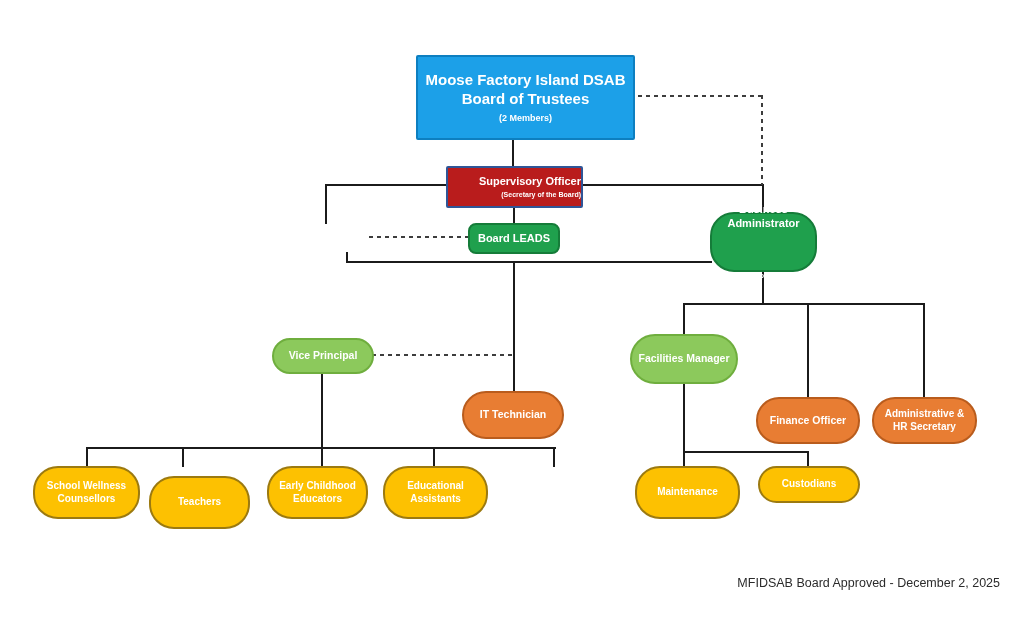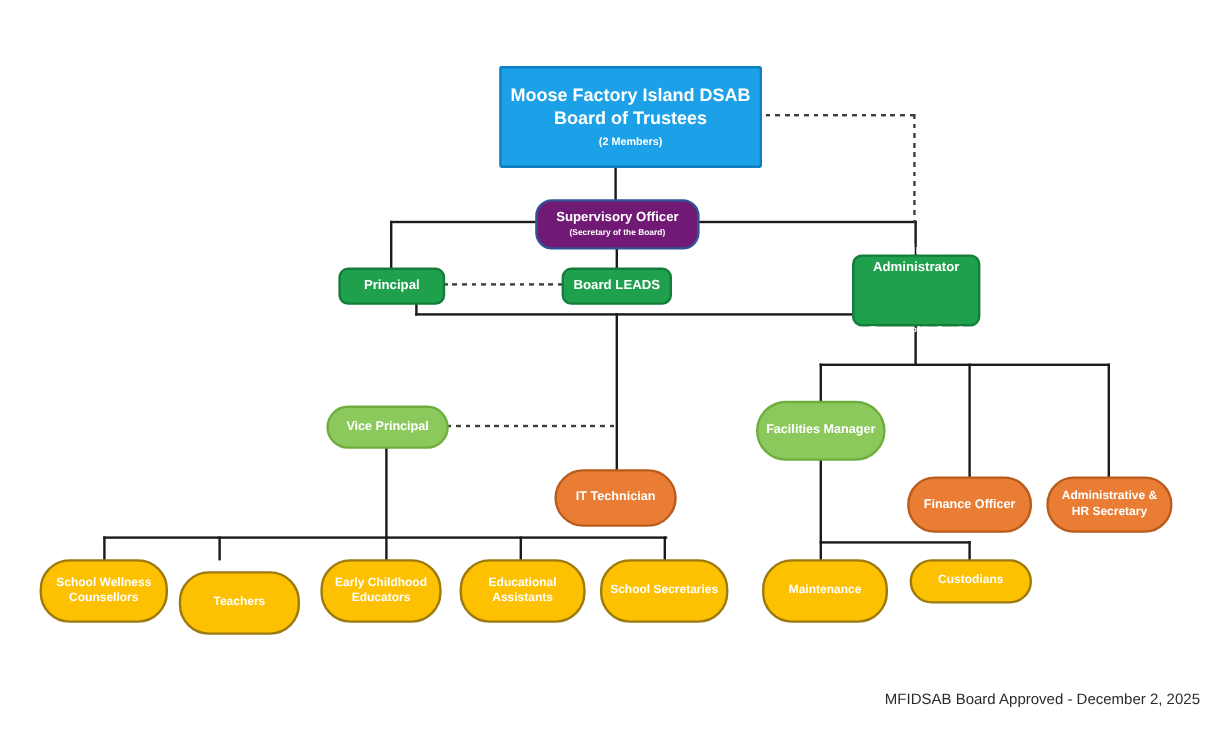--- a/index.html
+++ b/index.html
@@ -16,32 +16,32 @@
   .dash-v{width:2px;background:repeating-linear-gradient(to bottom,#3d3d3d 0 4px,transparent 4px 8px);}
   
   .node{
     position:absolute;z-index:2;box-sizing:border-box;
     display:flex;flex-direction:column;align-items:center;justify-content:center;
     color:#ffffff;font-weight:bold;text-align:center;line-height:1.25;
   }
   .nl{width:100%;}
   .ns{font-size:7px;margin-top:2px;width:100%;}
   .blue   {background:#1ca0e8;border:2px solid #0d7fc0;border-radius:2px;}
-  .mblue  {background:#701a75;border:2px solid #2f5597;border-radius:14px;}
+  .mblue  {background:#b91c1c;border:2px solid #2f5597;border-radius:2px;text-align:right;}
   .green  {background:#1fa04d;border:2px solid #157c39;}
   .lgreen {background:#8cc95c;border:2px solid #6fae3e;}
   .orange {background:#e87d33;border:2px solid #b95c1d;}
   .yellow {background:#fdc101;border:2px solid #9c7a10;}
   
   .n-board{left:404px;top:55px;width:219px;height:85px;font-size:15px;margin-left:12px;}
   .n-board .ns{font-size:9px;margin-top:4px;}
   .n-supervisory{left:446px;top:166px;width:137px;height:42px;font-size:11px;}
   .n-principal{left:282px;top:223px;width:89px;height:31px;font-size:11px;border-radius:8px;}
   .n-boardleads{left:468px;top:223px;width:92px;height:31px;font-size:11px;border-radius:8px;}
-  .n-busadmin{left:710px;top:212px;width:107px;height:60px;font-size:11px;border-radius:8px;gap:40px;}
+  .n-busadmin{left:710px;top:212px;width:107px;height:60px;font-size:11px;border-radius:24px;gap:40px;}
   .n-viceprincipal{left:272px;top:338px;width:102px;height:36px;font-size:10.5px;border-radius:18px;}
   .n-facilities{left:630px;top:334px;width:108px;height:50px;font-size:10.5px;border-radius:25px;}
   .n-ittech{left:462px;top:391px;width:102px;height:48px;font-size:10.5px;border-radius:24px;}
   .n-finance{left:756px;top:397px;width:104px;height:47px;font-size:10.5px;border-radius:23px;}
   .n-adminhr{left:872px;top:397px;width:105px;height:47px;font-size:10px;border-radius:23px;}
   .n-wellness{left:33px;top:466px;width:107px;height:53px;font-size:10px;border-radius:25px;}
   .n-teachers{left:149px;top:476px;width:101px;height:53px;font-size:10px;border-radius:25px;}
   .n-earlychild{left:267px;top:466px;width:101px;height:53px;font-size:10px;border-radius:25px;}
   .n-edassist{left:383px;top:466px;width:105px;height:53px;font-size:10px;border-radius:25px;}
   .n-schoolsec{left:500px;top:466px;width:107px;height:53px;font-size:10px;border-radius:25px;}
@@ -90,23 +90,20 @@
     <div class="nl">Moose Factory Island DSAB</div>
     <div class="nl">Board of Trustees</div>
     <div class="ns">(2 Members)</div>
   </div>
 
   <div class="node mblue n-supervisory">
     <div class="nl">Supervisory Officer</div>
     <div class="ns">(Secretary of the Board)</div>
   </div>
 
-  <div class="node green n-principal">
-    <div class="nl">Principal</div>
-  </div>
 
   <div class="node green n-boardleads">
     <div class="nl">Board LEADS</div>
   </div>
 
   <div class="node green n-busadmin">
     <div class="nl">Business Administrator</div>
     <div class="ns">(Treasurer of the Board)</div>
   </div>
 
@@ -140,23 +137,20 @@
   </div>
 
   <div class="node yellow n-earlychild">
     <div class="nl">Early Childhood Educators</div>
   </div>
 
   <div class="node yellow n-edassist">
     <div class="nl">Educational Assistants</div>
   </div>
 
-  <div class="node yellow n-schoolsec">
-    <div class="nl">School Secretaries</div>
-  </div>
 
   <div class="node yellow n-maintenance">
     <div class="nl">Maintenance</div>
   </div>
 
   <div class="node yellow n-custodians">
     <div class="nl">Custodians</div>
   </div>
 
   <div class="footer">MFIDSAB Board Approved - December 2, 2025</div>

